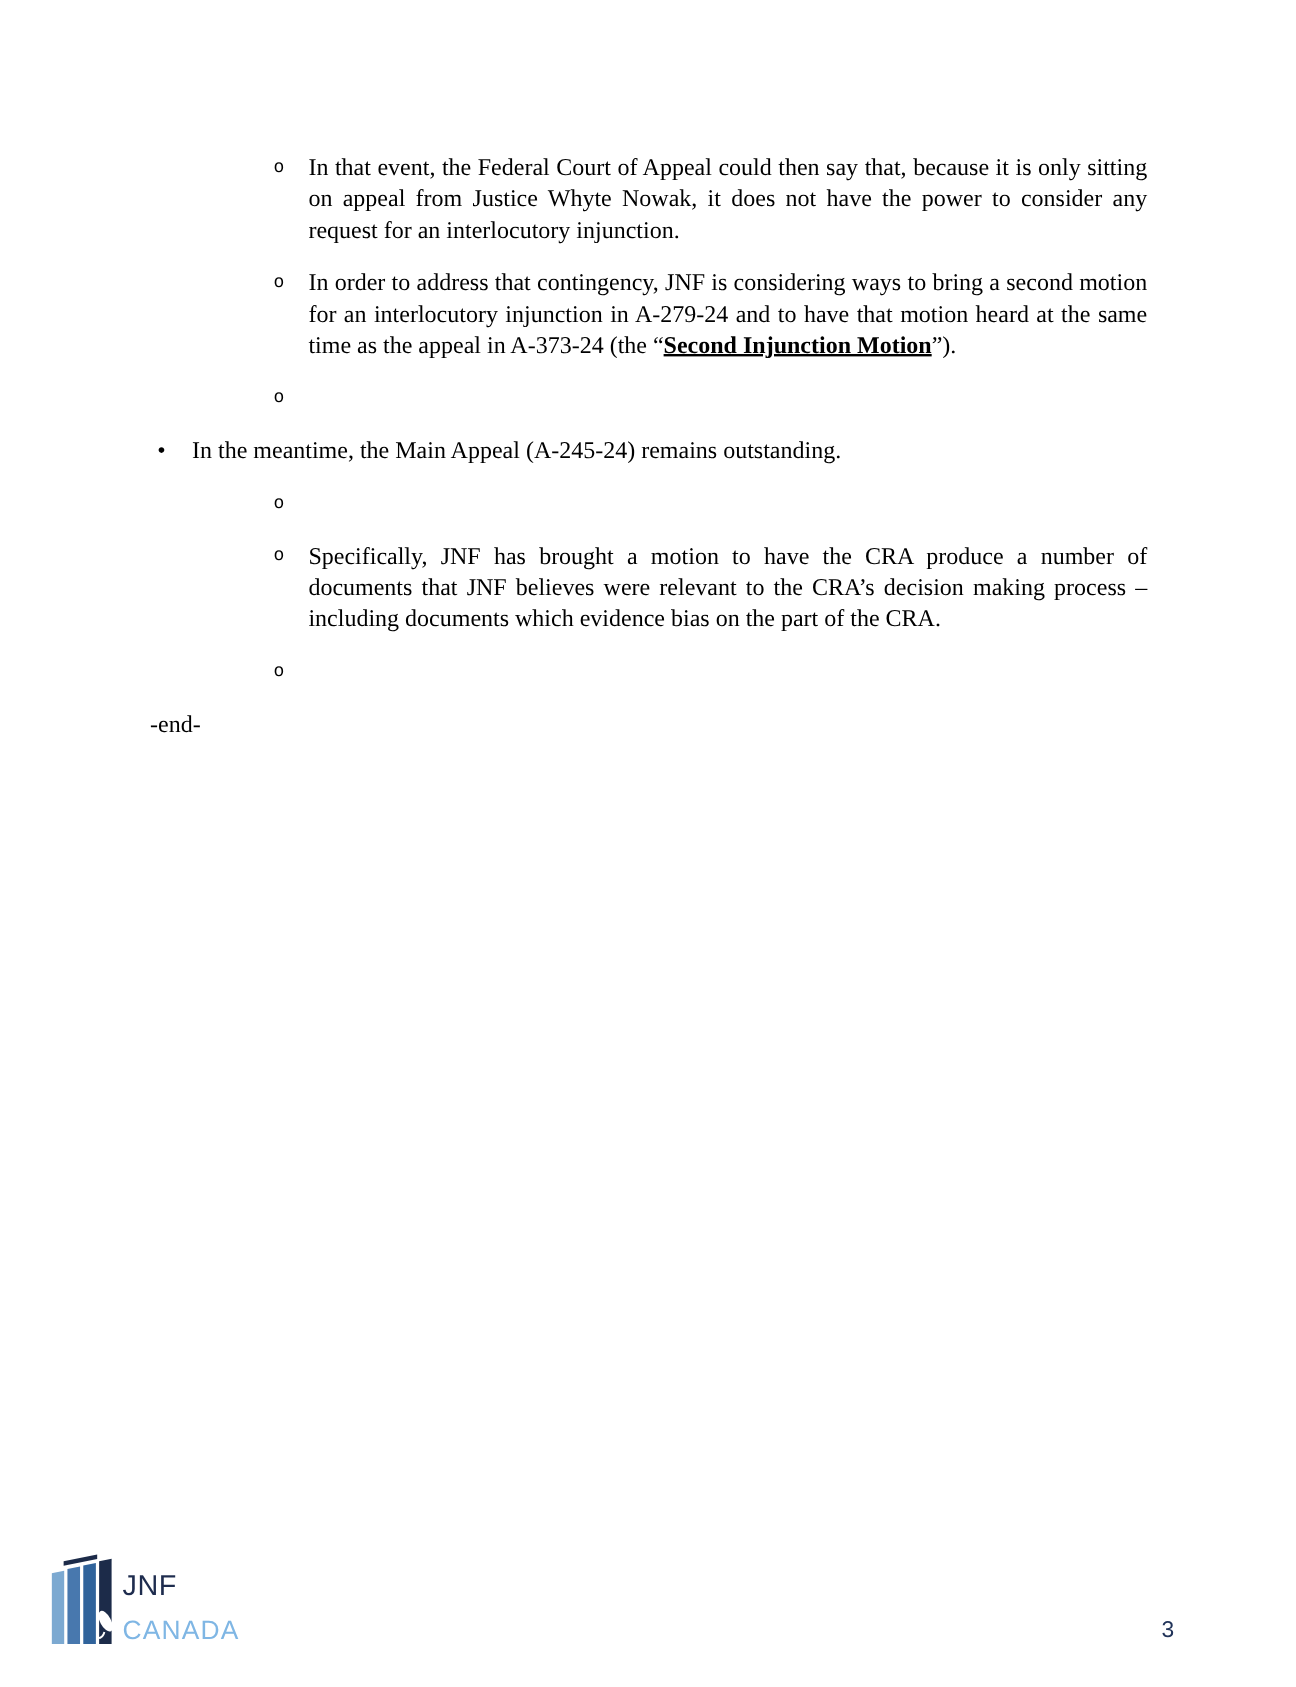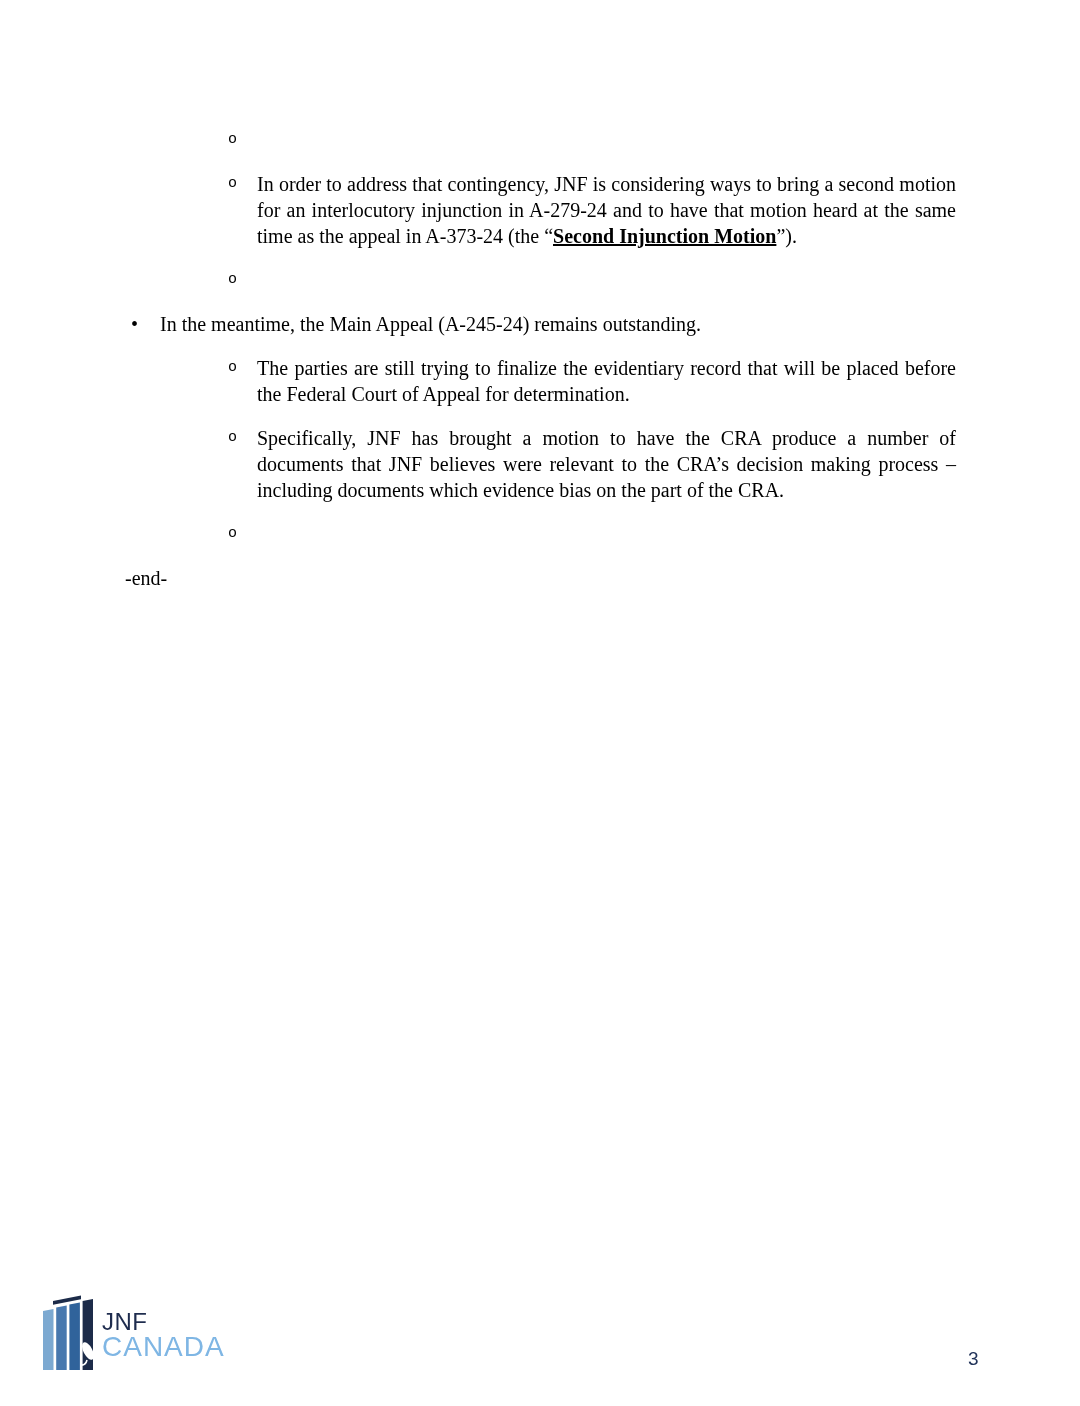--- a/index.html
+++ b/index.html
@@ -38,56 +38,56 @@
   .end-marker { margin-top: 18px; }
 
   .logo { position: absolute; left: 43px; top: 1294px; width: 170px; height: 102px; }
   .logo svg { position: absolute; left: 0; top: 0; }
   .logo-text {
     position: absolute; left: 59px; top: 16px;
     font-family: "Liberation Sans", sans-serif;
     font-weight: normal;
   }
   .logo-jnf    { display: block; font-size: 24px; line-height: 24px; letter-spacing: 0.5px; }
-  .logo-canada { display: block; font-size: 28px; line-height: 24px; letter-spacing: 1px; margin-top: 1px; }
+  .logo-canada { display: block; font-size: 22px; line-height: 24px; letter-spacing: 1px; margin-top: 13px; }
 
   .page-number {
     position: absolute; left: 968px; top: 1348px;
     font-family: "Liberation Sans", sans-serif;
     font-size: 19px;
   }
 </style>
 </head>
 <body>
 
 <div class="page">
 
   <div class="doc">
 
     <div class="item sub">
       <span class="marker">o</span>
+      <div class="text">In that event, the Federal Court of Appeal could then say that, because it is only sitting on appeal from Justice Whyte Nowak, it does not have the power to consider any request for an interlocutory injunction.</div>
     </div>
 
     <div class="item sub">
       <span class="marker">o</span>
       <div class="text"><span>In order to address that contingency, JNF is considering ways to bring a second motion for an interlocutory injunction in A-279-24 and to have that motion heard at the same time as the appeal in A-373-24 (the “</span><b>Second Injunction Motion</b><span>”).</span></div>
     </div>
 
     <div class="item sub">
       <span class="marker">o</span>
     </div>
 
     <div class="item main">
       <span class="marker">•</span>
       <div class="text">In the meantime, the Main Appeal (A-245-24) remains outstanding.</div>
     </div>
 
     <div class="item sub">
       <span class="marker">o</span>
-      <div class="text">The parties are still trying to finalize the evidentiary record that will be placed before the Federal Court of Appeal for determination.</div>
     </div>
 
     <div class="item sub">
       <span class="marker">o</span>
       <div class="text">Specifically, JNF has brought a motion to have the CRA produce a number of documents that JNF believes were relevant to the CRA’s decision making process – including documents which evidence bias on the part of the CRA.</div>
     </div>
 
     <div class="item sub">
       <span class="marker">o</span>
     </div>

